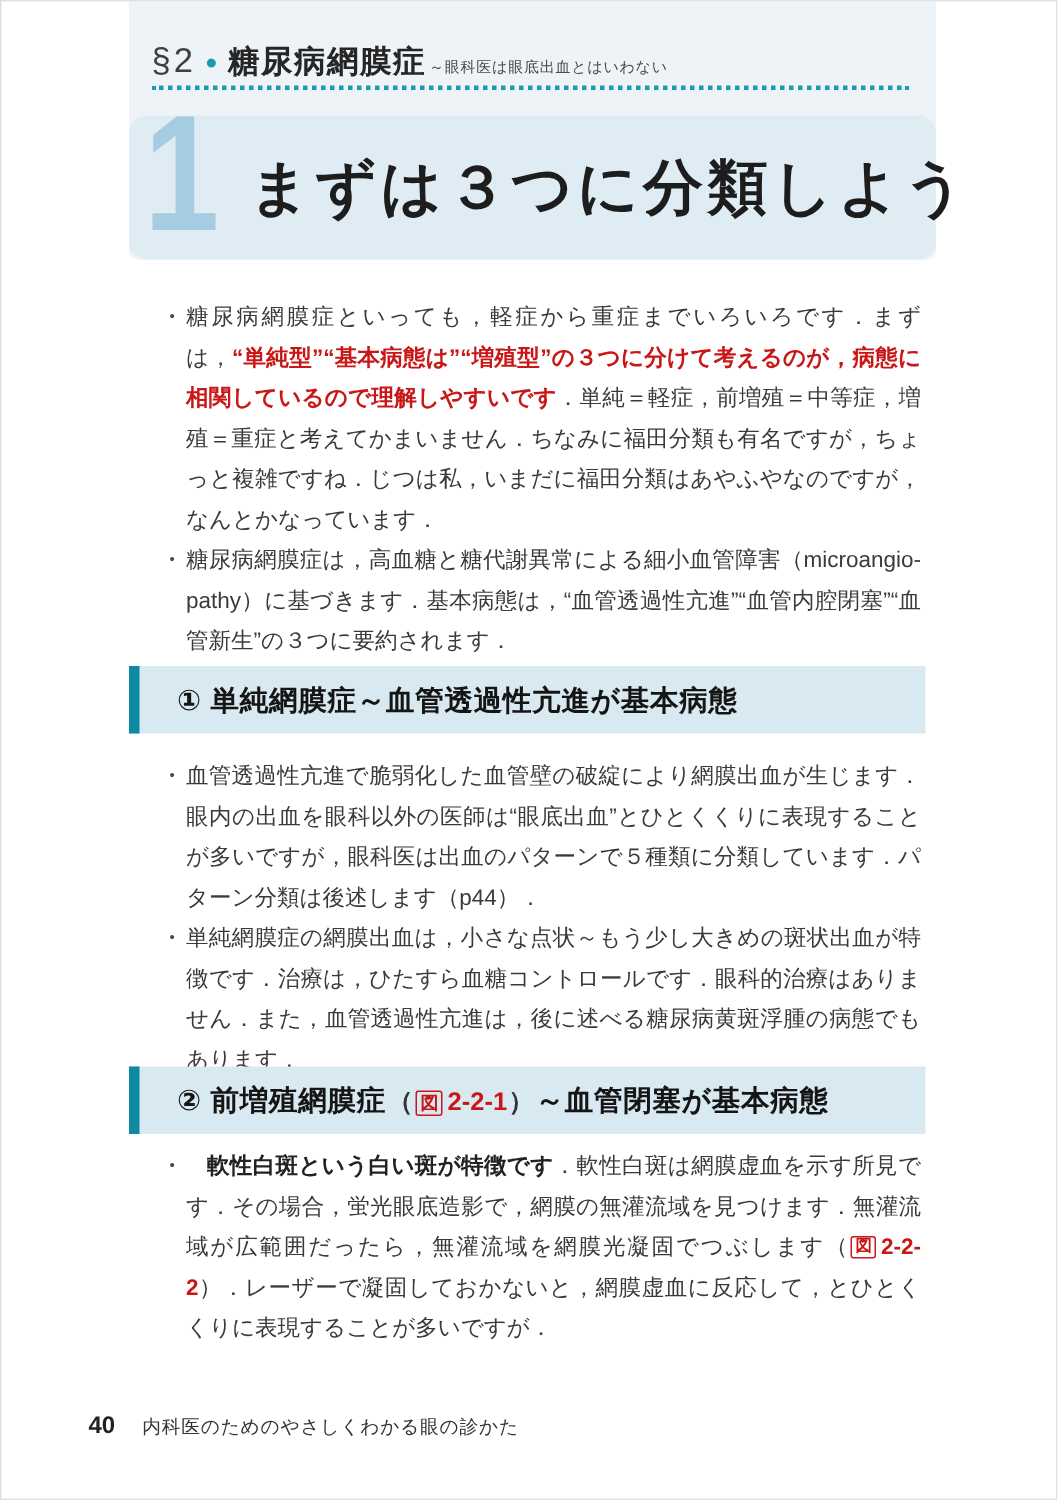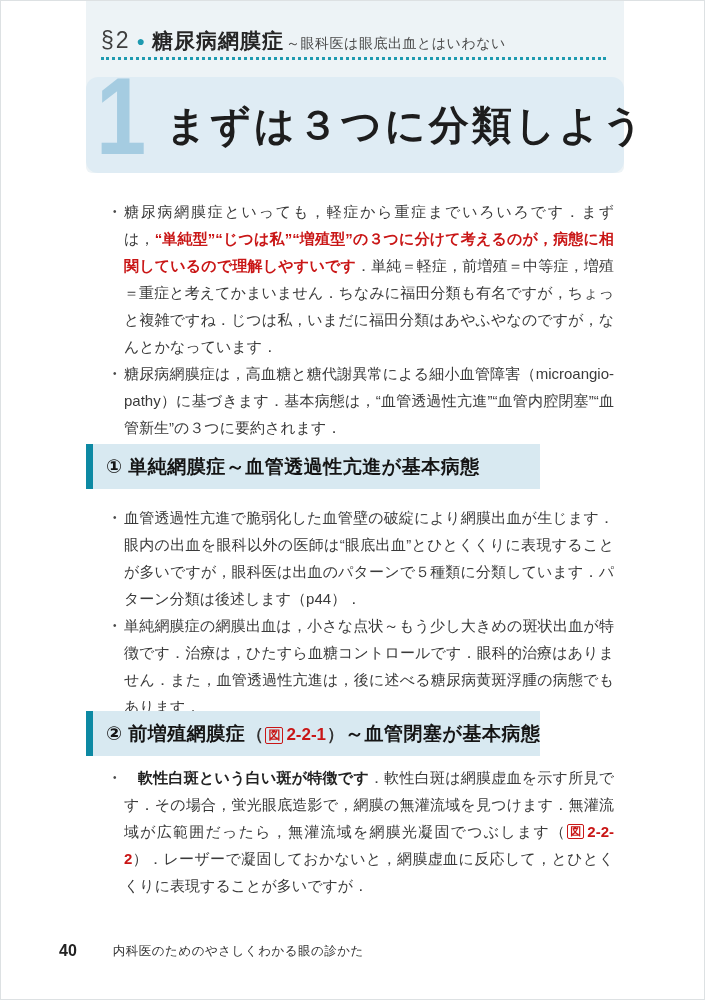--- a/index.html
+++ b/index.html
@@ -18,21 +18,21 @@
     background:var(--panel_bg,#edf3f6);
     border-radius:0 0 6px 6px;
   }
   .sec-row{
     position:absolute;left:15px;top:26px;width:510px;
     display:flex;align-items:baseline;white-space:nowrap;
   }
   .sec-label{font-size:23px;color:#3f3f3f;letter-spacing:2px;}
   .sec-dot{font-size:14px;color:var(--accent_teal,#1e9ab0);margin:0 7px 0 6px;position:relative;top:-2px;}
   .sec-title{font-size:21px;font-weight:700;color:#262626;letter-spacing:1px;}
-  .sec-subtitle{font-size:14px;color:#4a4a4a;margin-left:2px;letter-spacing:0.5px;}
+  .sec-subtitle{font-size:10px;color:#4a4a4a;margin-left:2px;letter-spacing:0.5px;}
   .dotted-line{
     position:absolute;left:15px;top:56px;width:505px;height:0;
     border-top:3px dotted var(--accent_teal,#1e9ab0);
   }
   .title-box{
     position:absolute;left:0;top:76px;width:538px;height:96px;
     background:var(--titlebox_bg,#dfecf4);
     border-radius:12px;
   }
   .big-number{
@@ -56,34 +56,34 @@
   .sg-r{color:var(--accent_red,#c91616);font-weight:600;}
   .sg-fig{
     color:var(--accent_red,#c91616);
     border:1px solid var(--accent_red,#c91616);
     font-size:11px;line-height:13px;display:inline-block;
     padding:0 2px;margin:0 3px 0 1px;border-radius:2px;
     vertical-align:2px;font-weight:700;
   }
   
   .h-row{
-    position:absolute;left:85px;width:454px;height:45px;
+    position:absolute;left:85px;width:531px;height:45px;
     background:var(--heading_bg,#d8e9f1);
     border-left:7px solid var(--bar_teal,#0d89a3);
-    display:flex;align-items:center;padding-left:13px;box-sizing:border-box;
+    display:flex;align-items:center;padding-left:25px;box-sizing:border-box;
     white-space:nowrap;
   }
   .h-row .sg-hb{font-size:19px;font-weight:800;color:var(--heading_text,#151515);letter-spacing:0.5px;}
   .h-row .sg-dim{font-size:17px;font-weight:600;color:#333;margin:0 1px;}
   .h-row .sg-hr{font-size:17px;font-weight:700;color:var(--accent_red,#c91616);}
   .h-row .sg-fig{font-size:12px;line-height:15px;vertical-align:1px;}
   
   .footer{position:absolute;left:58px;top:941px;display:flex;align-items:center;}
   .pageno{font-size:16px;font-weight:700;color:#222;}
-  .booktitle{font-size:12.5px;color:#333;margin-left:36px;letter-spacing:0.5px;}
+  .booktitle{font-size:12.5px;color:#333;margin-left:18px;letter-spacing:0.5px;}
 </style>
 </head>
 <body>
 
 <div class="page">
 
   <div class="header-panel">
     <div class="sec-row">
       <span class="sec-label">§2</span>
       <span class="sec-dot">●</span>
@@ -93,21 +93,21 @@
     <div class="dotted-line"></div>
     <div class="title-box">
       <div class="big-number">1</div>
       <div class="lesson-title">まずは３つに分類しよう</div>
     </div>
   </div>
 
   <div class="textcol" style="top:197px;">
     <div class="li">
       <span class="blt">•</span>
-      <span><span class="sg-n">糖尿病網膜症といっても，軽症から重症までいろいろです．まずは，</span><span class="sg-rb">“単純型”“じつは私”“増殖型”の３つに分けて考えるのが，病態に相関しているので理解しやすいです</span><span class="sg-n">．単純＝軽症，前増殖＝中等症，増殖＝重症と考えてかまいません．ちなみに福田分類も有名ですが，ちょっと複雑ですね．じつは私，いまだに福田分類はあやふやなのですが，なんとかなっています．</span></span>
+      <span><span class="sg-n">糖尿病網膜症といっても，軽症から重症までいろいろです．まずは，</span><span class="sg-rb">“単純型”“基本病態は”“増殖型”の３つに分けて考えるのが，病態に相関しているので理解しやすいです</span><span class="sg-n">．単純＝軽症，前増殖＝中等症，増殖＝重症と考えてかまいません．ちなみに福田分類も有名ですが，ちょっと複雑ですね．じつは私，いまだに福田分類はあやふやなのですが，なんとかなっています．</span></span>
     </div>
     <div class="li">
       <span class="blt">•</span>
       <span><span class="sg-n">糖尿病網膜症は，高血糖と糖代謝異常による細小血管障害（microangio-pathy）に基づきます．基本病態は，“血管透過性亢進”“血管内腔閉塞”“血管新生”の３つに要約されます．</span></span>
     </div>
   </div>
 
   <div class="h-row" style="top:443px;">
     <span><span class="sg-hb">① 単純網膜症～血管透過性亢進が基本病態</span></span>
   </div>

